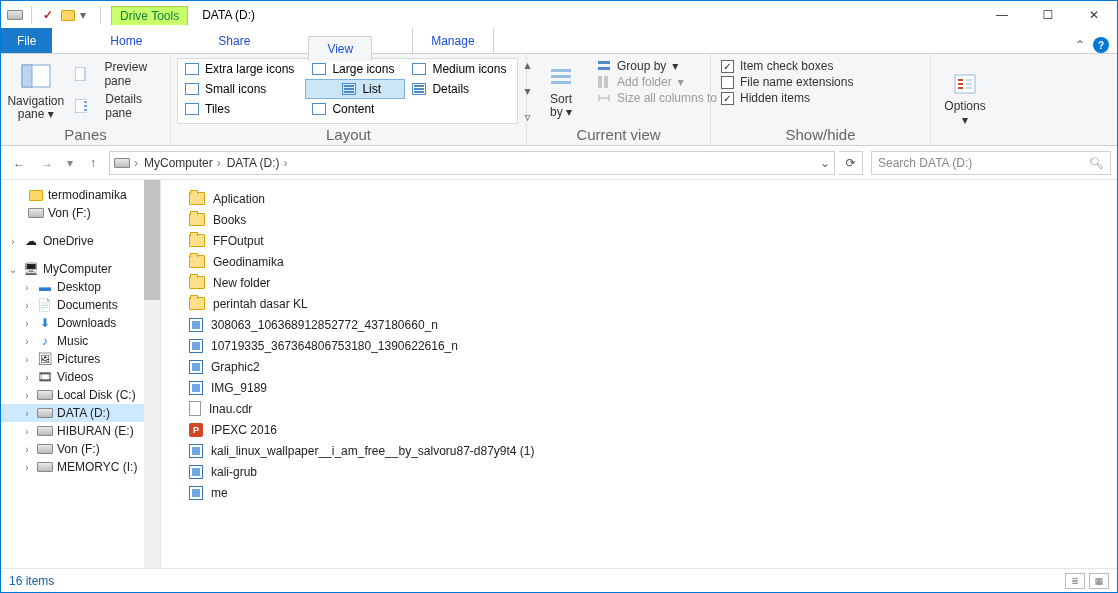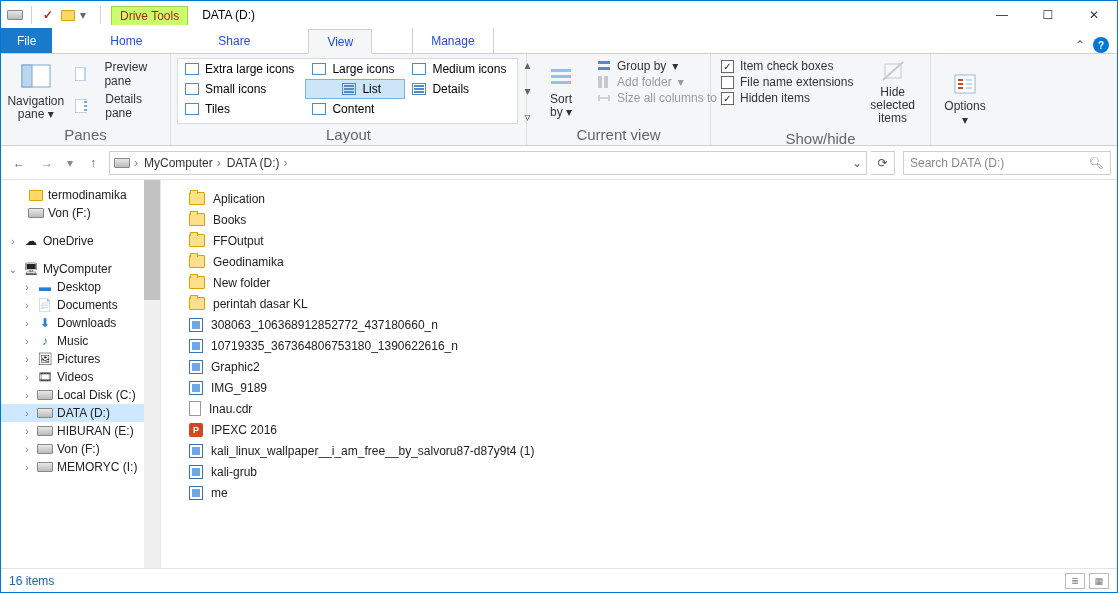--- a/index.html
+++ b/index.html
@@ -6,28 +6,28 @@
 html, body { width: 1118px; height: 593px; overflow: hidden; }
 .window { width: 1118px; height: 593px; border: 1px solid #0078d7; background: #fff; display: flex; flex-direction: column; }
 .titlebar { height: 28px; display: flex; align-items: center; background: #fff; }
 .qat { display: flex; align-items: center; gap: 4px; padding: 0 6px; }
 .qat-icon { width: 16px; height: 14px; display:flex; align-items:center; justify-content:center; }
 .drive-mini { width:16px; height:10px; background:linear-gradient(#e6e6e6,#bcbcbc); border:1px solid #888; border-radius:1px; }
 .check-red { color:#c02020; font-weight:bold; }
 .folder-mini { width:14px; height:11px; background:#fdd766; border:1px solid #d9a400; border-radius:1px; }
 .title-sep { width:1px; height:18px; background:#d0d0d0; margin:0 4px;}
 .title-caret { color:#666; padding-right:6px;}
-.tool-tab { background:#c8ff6a; padding:2px 8px; color:#b91c1c; border:1px solid #a8d050; border-bottom:none; min-width:70px; text-align:center;}
+.tool-tab { background:#c8ff6a; padding:2px 8px; color:#15803d; border:1px solid #a8d050; border-bottom:none; min-width:70px; text-align:center;}
 .window-title { padding-left:14px; color:#000; }
 .wincontrols { margin-left:auto; display:flex; }
 .wincontrols div { width:46px; height:28px; display:flex; align-items:center; justify-content:center; color:#333; }
 .tabstrip { height:25px; display:flex; align-items:flex-end; border-bottom:1px solid #d0d0d0; background:#fff;gap:40px; }
 .file-tab { background:#1979ca; color:#fff; padding:4px 16px; height:25px; display:flex; align-items:center;}
 .tab { padding:4px 18px; height:25px; color:#1d4ed8; display:flex; align-items:center; }
-.tab.active { background:#f5f6f7; border:1px solid #d0d0d0; border-bottom:1px solid #f5f6f7; position:relative; top:1px;}
+.tab.active { background:#f5f6f7; border:1px solid #d0d0d0; border-bottom:1px solid #f5f6f7; position:relative; top:8px;}
 .tab.manage { border:1px solid #d0d0d0; border-top:none; border-bottom:none;}
 .ribbon-collapse { margin-left:auto; display:flex; gap:8px; padding-right:8px; align-items:center; color:#666;}
 .help-icon { width:16px; height:16px; border-radius:50%; background:#0078d7; color:#fff; display:flex; align-items:center; justify-content:center; font-size:10px; font-weight:bold;}
 .ribbon { height:92px; background:#f5f6f7; border-bottom:1px solid #d0d0d0; display:flex; }
 .rgroup { border-right:1px solid #e0e0e0; padding:4px 6px 2px 6px; display:flex; flex-direction:column; }
 .rgroup-body { flex:1; display:flex; gap:4px; }
 .rgroup-label { text-align:center; color:#666; font-size:15px; padding-top:2px;}
 .big-btn { display:flex; flex-direction:column; align-items:center; justify-content:center; padding:2px 6px; min-width:56px; gap:2px;}
 .big-btn .lbl { text-align:center; line-height:1.1; color:#333;}
 .pane-item { display:flex; align-items:center; gap:18px; padding:2px 6px; color:#333; }
@@ -41,21 +41,21 @@
 .chk { width:13px; height:13px; border:1px solid #666; display:flex; align-items:center; justify-content:center; font-size:10px; background:#fff;}
 .chk.c::after { content:"✓"; color:#222;}
 .gray { color:#9a9a9a; }
 .navbar { height:34px; border-bottom:1px solid #e5e5e5; display:flex; align-items:center; padding:0 6px; gap:4px;}
 .nav-btn { width:24px; height:24px; display:flex; align-items:center; justify-content:center; color:#888;}
 .nav-btn.active { color:#555; }
 .addressbar { flex:1; height:24px; border:1px solid #cfcfcf; display:flex; align-items:center; padding:0 4px; gap:2px;}
 .crumb { display:flex; align-items:center; gap:4px; padding:0 2px; color:#333;}
 .crumb .sep { color:#888; }
 .refresh { width:24px; height:24px; display:flex; align-items:center; justify-content:center; color:#555; border:1px solid #cfcfcf; border-left:none;}
-.searchbox { width:208px; height:24px; border:1px solid #cfcfcf; display:flex; align-items:center; padding:0 6px; color:#888; margin-left:4px;}
+.searchbox { width:240px; height:24px; border:1px solid #cfcfcf; display:flex; align-items:center; padding:0 6px; color:#888; margin-left:4px;}
 .searchbox .mag { margin-left:auto; color:#888;}
 .body { flex:1; display:flex; min-height:0; }
 .tree { width:160px; border-right:1px solid #e5e5e5; overflow:hidden; padding-top:6px; padding-bottom:4px; position:relative;}
 .tree-scroll-track { position:absolute; right:0; top:0; bottom:0; width:16px; background:#f0f0f0;}
 .tree-scroll-thumb { position:absolute; right:0; top:0; width:16px; height:120px; background:#c2c2c2;}
 .tree-item { display:flex; align-items:center; gap:4px; padding:2px 2px 2px 6px; color:#222; white-space:nowrap;}
 .tree-item.sel { background:#cde8ff; }
 .exp { width:12px; color:#777; text-align:center; font-size:10px;}
 .ticon { width:16px; height:14px; display:flex; align-items:center; justify-content:center;}
 .folder-y { width:14px; height:11px; background:#ffd867; border:1px solid #d9a400; border-radius:1px;}
@@ -233,28 +233,20 @@
             </div>
           <div class="chk-row">
               <span class="chk"></span>
               <span>File name extensions</span>
             </div>
           <div class="chk-row">
               <span class="chk c"></span>
               <span>Hidden items</span>
             </div>
         </div>
-        <div class="big-btn gray">
-          <svg width="28" height="24">
-              <rect x="6" y="4" width="16" height="14" fill="none" stroke="#c8c8c8"></rect>
-              <line x1="4" y1="20" x2="24" y2="2" stroke="#c8c8c8" stroke-width="2"></line>
-            </svg>
-          <div class="lbl" style="white-space:pre-line">Hide selected
-items</div>
-        </div>
       </div>
       <div class="rgroup-label">Show/hide</div>
     </div>
 
     <div class="rgroup" style="width:66px;border-right:none">
       <div class="rgroup-body">
         <div class="big-btn">
           <svg width="28" height="26">
               <rect x="4" y="3" width="20" height="18" fill="#fff" stroke="#94b6da"></rect>
               <path d="M7 8 L12 8 M7 12 L12 12 M7 16 L12 16" stroke="#d24726" stroke-width="2"></path>

